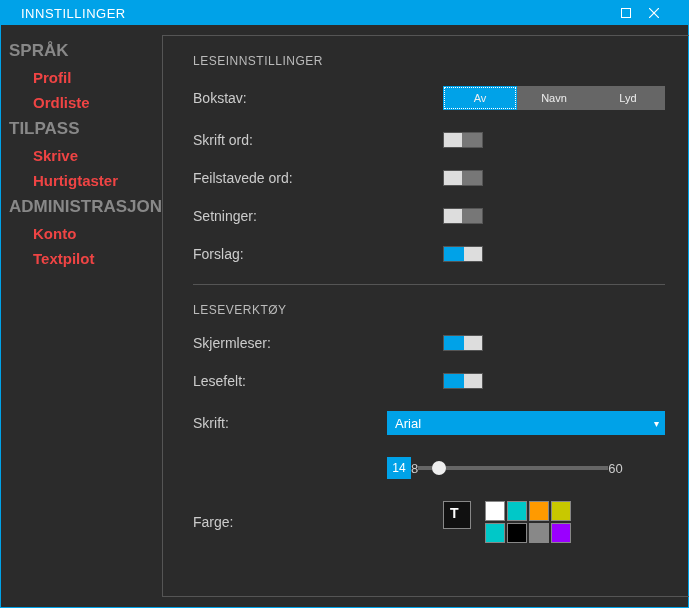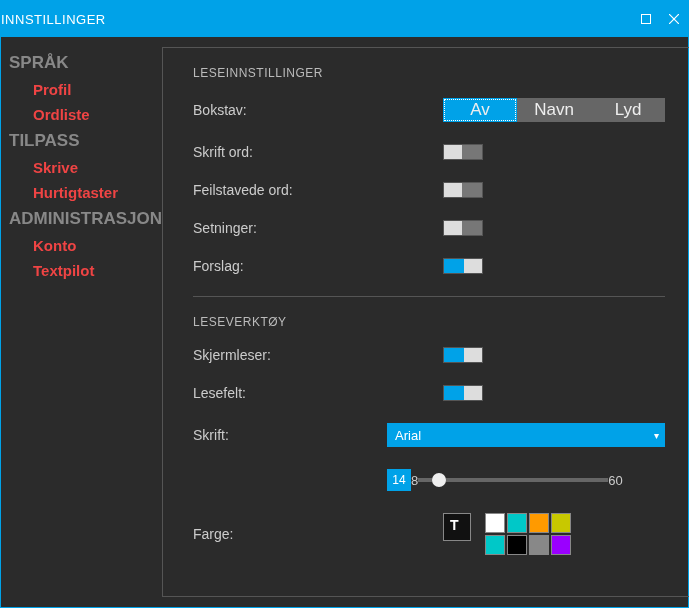--- a/index.html
+++ b/index.html
@@ -1,33 +1,33 @@
 <!DOCTYPE html>
 <html><head>
 <meta charset="utf-8">
 <style>
   * { box-sizing: border-box; margin: 0; padding: 0; font-family: 'Segoe UI', Arial, sans-serif; }
   body { width: 689px; height: 608px; background: #2b2b2b; overflow: hidden; }
   .window { width: 689px; height: 608px; border: 1px solid #00a2e8; display: flex; flex-direction: column; }
-  .titlebar { height: 36px; background: #00a2e8; display: flex; align-items: center; padding: 0 0; color: #fff; }
+  .titlebar { height: 24px; background: #00a2e8; display: flex; align-items: center; padding: 0 20px; color: #fff; }
   .titlebar .title { font-size: 13px; flex: 1; letter-spacing: 0.5px; }
   .titlebar .tb-btn { width: 28px; height: 28px; display: flex; align-items: center; justify-content: center; cursor: pointer; }
   .body { flex: 1; display: flex; background: #2b2b2b; }
   .sidebar { width: 172px; padding: 12px 0 0 8px; color: #888; font-weight: bold; }
   .sidebar .cat { font-size: 17px; color: #888; padding: 4px 0; }
   .sidebar .item { font-size: 15px; color: #ef4444; padding: 4px 0 4px 24px; cursor: pointer; }
   .sidebar .item.active { color: #00a2e8; }
   .main { flex: 1; padding: 10px 12px 10px 0; }
   .panel { border: 1px solid #555; height: 100%; padding: 18px 30px; color: #ddd; }
   .section-head { font-size: 12px; color: #bbb; letter-spacing: 0.5px; margin-bottom: 18px; }
   .row { display: flex; align-items: center; margin-bottom: 22px; }
   .row .label { width: 250px; font-size: 14px; color: #ccc; }
   .row .control { flex: 1; }
   .seg { display: flex; }
-  .seg .seg-btn { width: 74px; height: 24px; background: #666; color: #eee; font-size: 17px; display: flex; align-items: center; justify-content: center; cursor: pointer; }
+  .seg .seg-btn { width: 74px; height: 24px; background: #666; color: #eee; font-size: 11px; display: flex; align-items: center; justify-content: center; cursor: pointer; }
   .seg .seg-btn.active { background: #00a2e8; outline: 1px dotted #fff; outline-offset: -2px; }
   .toggle { width: 40px; height: 16px; background: #777; border: 1px solid #555; position: relative; cursor: pointer; }
   .toggle .knob { position: absolute; width: 18px; height: 14px; background: #ddd; top: 0; }
   .toggle.off { background: #777; }
   .toggle.off .knob { left: 0; }
   .toggle.on { background: #00a2e8; }
   .toggle.on .knob { right: 0; }
   .hr { height: 1px; background: #555; margin: 6px 0 18px 0; }
   .select { background: #00a2e8; color: #fff; height: 24px; display: flex; align-items: center; padding: 0 8px; font-size: 13px; cursor: pointer; min-width: 270px; position: relative; }
   .select .chev { position: absolute; right: 6px; font-size: 10px; }

